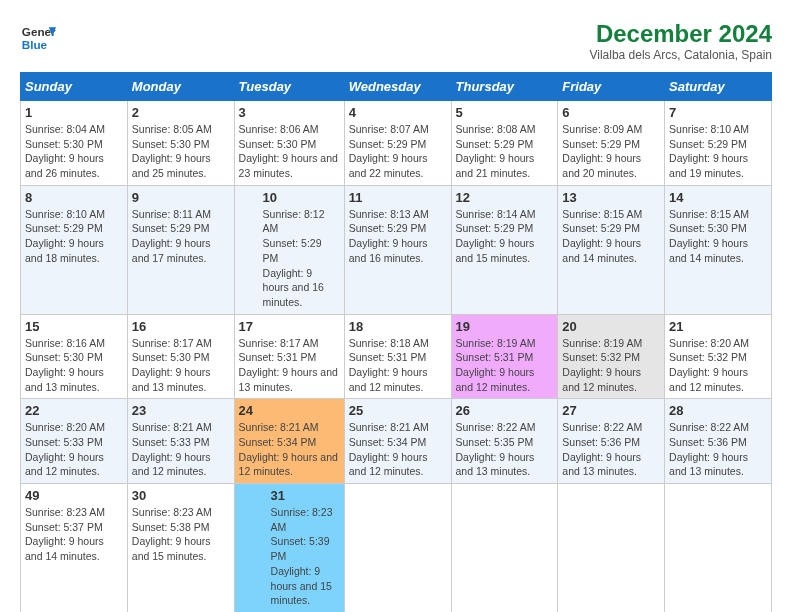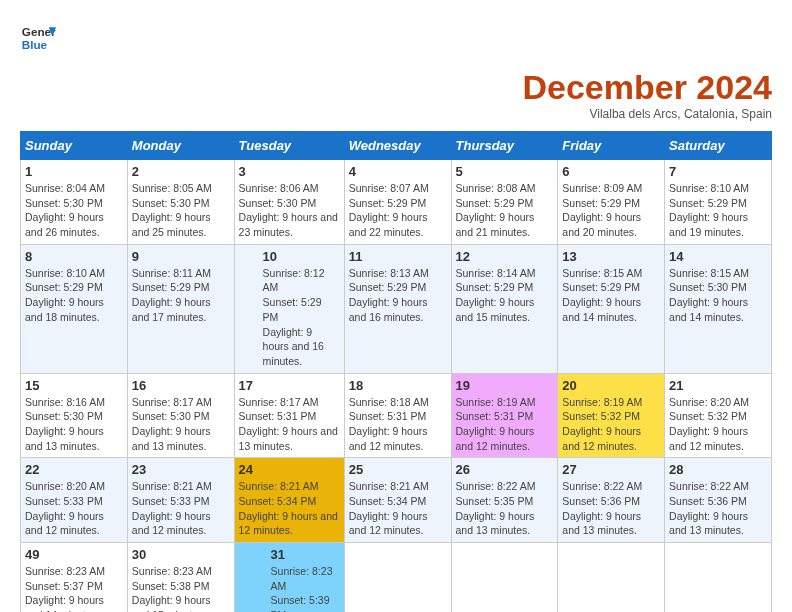--- a/index.html
+++ b/index.html
@@ -22,24 +22,23 @@
       gap: 4px;
     }
     .logo-icon {
       width: 36px;
       height: 36px;
     }
     .title-block {
       text-align: right;
     }
     .main-title {
-      font-size: 34px;
+      font-size: 24px;
       font-weight: bold;
-      color: #c2410c;
-      margin-top: 48px;
+      color: #15803d;
     }
     .subtitle {
       font-size: 12px;
       color: #555;
     }
     table {
       width: 100%;
       border-collapse: collapse;
       font-size: 11px;
     }
@@ -261,21 +260,21 @@
         </div>
       </td>
         <td style="background: #f0abfc;">
         <span class="day-num">19</span>
         <div class="day-info">
           Sunrise: 8:19 AM<br>
           Sunset: 5:31 PM<br>
           Daylight: 9 hours and 12 minutes.
         </div>
       </td>
-        <td style="background: #fde047;">
+        <td style="background: #e5e5e5;">
         <span class="day-num">20</span>
         <div class="day-info">
           Sunrise: 8:19 AM<br>
           Sunset: 5:32 PM<br>
           Daylight: 9 hours and 12 minutes.
         </div>
       </td>
         <td style="background: rgb(255, 255, 255);">
         <span class="day-num">21</span>
         <div class="day-info">
@@ -295,21 +294,21 @@
         </div>
       </td>
         <td style="background: rgb(238, 244, 251);">
         <span class="day-num">23</span>
         <div class="day-info">
           Sunrise: 8:21 AM<br>
           Sunset: 5:33 PM<br>
           Daylight: 9 hours and 12 minutes.
         </div>
       </td>
-        <td style="background: #eab308;">
+        <td style="background: #fdba74;">
         <span class="day-num">24</span>
         <div class="day-info">
           Sunrise: 8:21 AM<br>
           Sunset: 5:34 PM<br>
           Daylight: 9 hours and 12 minutes.
         </div>
       </td>
         <td style="background: rgb(238, 244, 251);">
         <span class="day-num">25</span>
         <div class="day-info">

